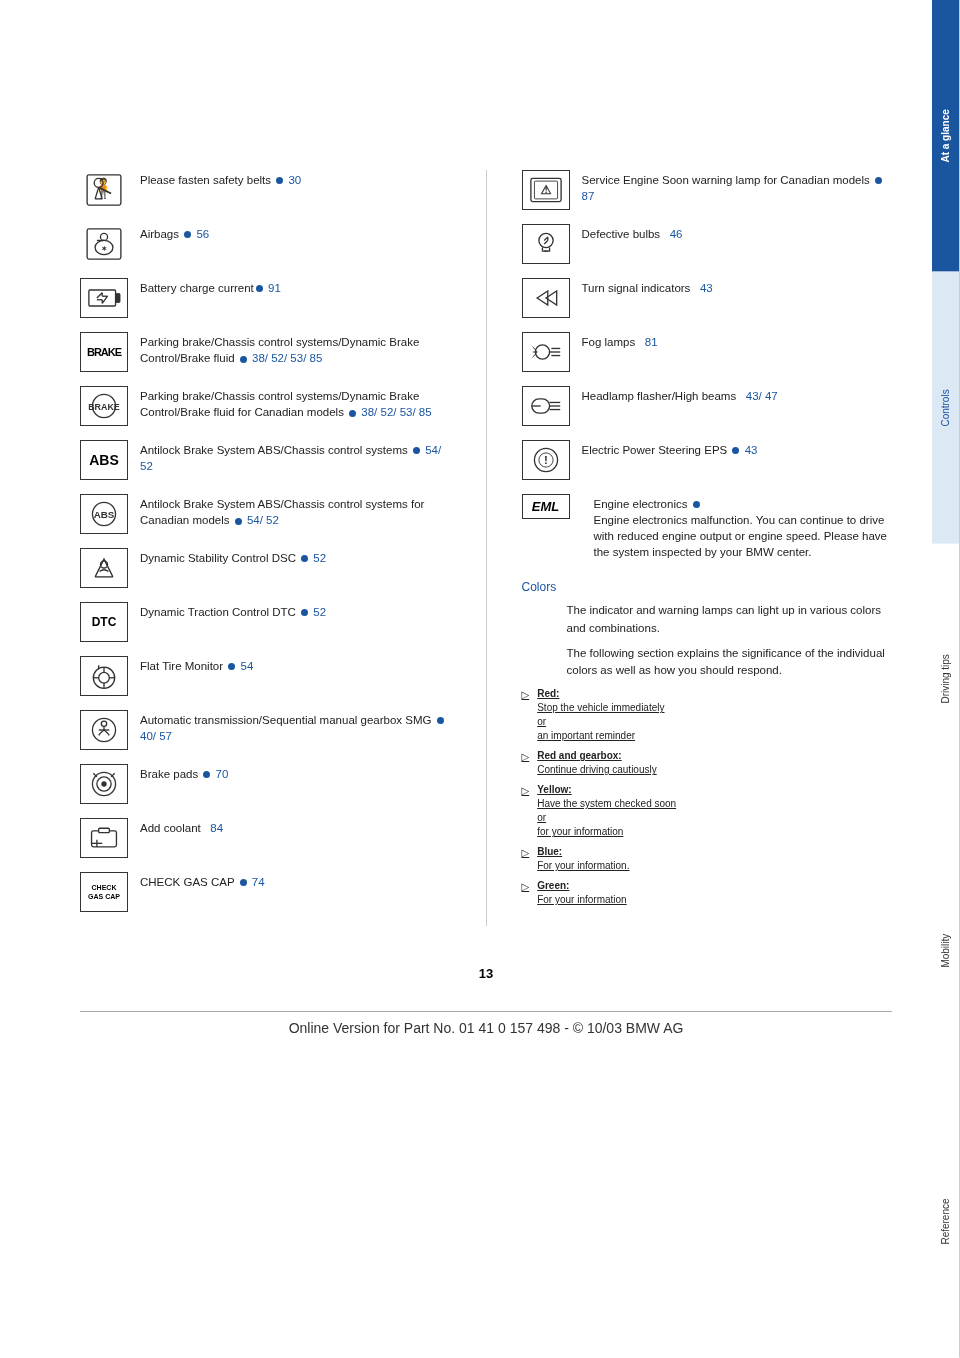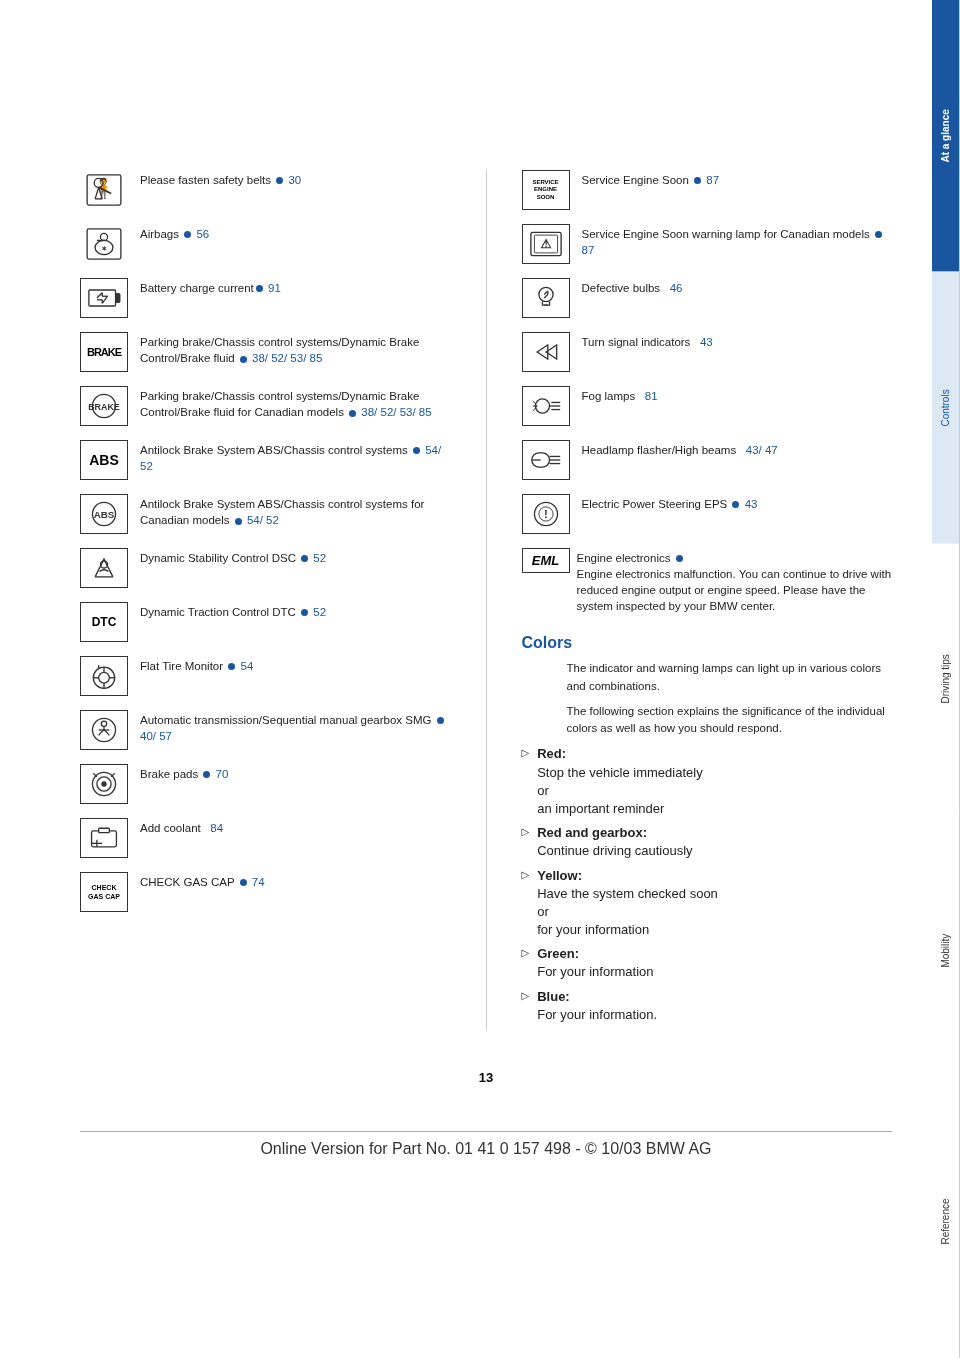--- a/index.html
+++ b/index.html
@@ -139,83 +139,84 @@
       vertical-align: middle;
     }
 
     
     .colors-section {
       margin-top: 20px;
     }
 
     .colors-title {
       color: #1a56a0;
-      font-size: 16px;
-      font-weight: bold;
+      font-size: 12px;
+      font-weight: normal;
       margin-bottom: 8px;
     }
 
     .colors-text {
       font-size: 11.5px;
       line-height: 1.5;
       margin-bottom: 8px;
       color: #222;
       margin-left: 45px;
     }
 
     .color-list {
       list-style: none;
       padding: 0;
     }
 
     .color-list li {
       display: flex;
       align-items: flex-start;
       margin-bottom: 6px;
-      font-size: 13px;
+      font-size: 10px;
       line-height: 1.4;
       color: #222;
+      text-decoration: underline;
     }
 
     .color-list li::before {
       content: '▷';
       margin-right: 8px;
       font-size: 10px;
       margin-top: 1px;
       flex-shrink: 0;
     }
 
     .color-list .color-label {
       font-weight: bold;
     }
 
     
     .footer {
       text-align: center;
-      font-size: 16px;
+      font-size: 14px;
       color: #333;
-      margin-top: 46px;
+      margin-top: 30px;
       padding-bottom: 20px;
       border-top: 1px solid #aaa;
       padding-top: 8px;
     }
 
     .page-num {
       font-size: 13px;
       font-weight: bold;
       text-align: center;
       margin-bottom: 4px;
     }
 
     
     .eml-box {
       display: flex;
       align-items: flex-start;
       margin-bottom: 14px;
-      gap: 7px;
+      gap: 24px;
     }
 
     .eml-label {
       font-size: 13px;
       font-weight: bold;
       font-style: italic;
       border: 1.5px solid #333;
       padding: 4px 6px;
       min-width: 48px;
       text-align: center;
@@ -445,28 +446,20 @@
             CHECK GAS CAP <span class="dot"></span> <span class="link">74</span>
           </div>
         </div>
 
       </div>
 
       <div class="divider"></div>
 
       <div class="col-right">
 
-        <div class="icon-row">
-          <div class="service-engine-box">
-            <span style="font-size:6px; font-weight:bold; line-height:1.2;">SERVICE<br>ENGINE<br>SOON</span>
-          </div>
-          <div class="icon-text">
-            Service Engine Soon <span class="dot"></span> <span class="link">87</span>
-          </div>
-        </div>
 
         <div class="icon-row">
           <div class="icon-box">
             <svg viewBox="0 0 40 36" fill="none" xmlns="http://www.w3.org/2000/svg">
               <rect x="3" y="5" width="34" height="26" rx="2" stroke="#333" stroke-width="1.5" fill="white"></rect>
               <rect x="7" y="8" width="26" height="20" rx="1" stroke="#333" stroke-width="1" fill="none"></rect>
               <text x="20" y="22" text-anchor="middle" font-size="14" fill="#333">⚠</text>
             </svg>
           </div>
           <div class="icon-text">
@@ -578,30 +571,30 @@
             <li>
               <div>
                 <span class="color-label">Yellow:</span><br>
                 Have the system checked soon<br>
                 or<br>
                 for your information
               </div>
             </li>
             <li>
               <div>
+                <span class="color-label">Blue:</span><br>
+                For your information.
+              </div>
+            </li>
+            <li>
+              <div>
                 <span class="color-label">Green:</span><br>
                 For your information
               </div>
             </li>
-            <li>
-              <div>
-                <span class="color-label">Blue:</span><br>
-                For your information.
-              </div>
-            </li>
           </ul>
         </div>
 
       </div>
     </div>
 
     <div style="margin-top: 40px;">
       <div class="page-num">13</div>
       <div class="footer">Online Version for Part No. 01 41 0 157 498 - © 10/03 BMW AG</div>
     </div>

